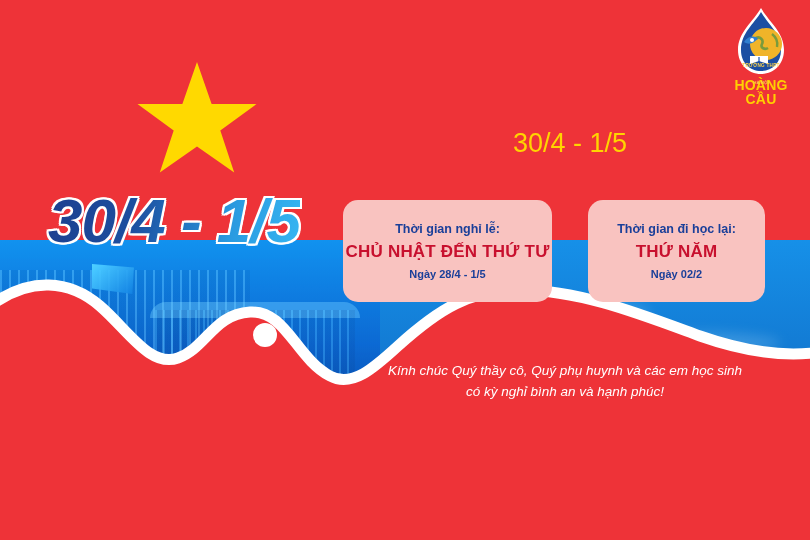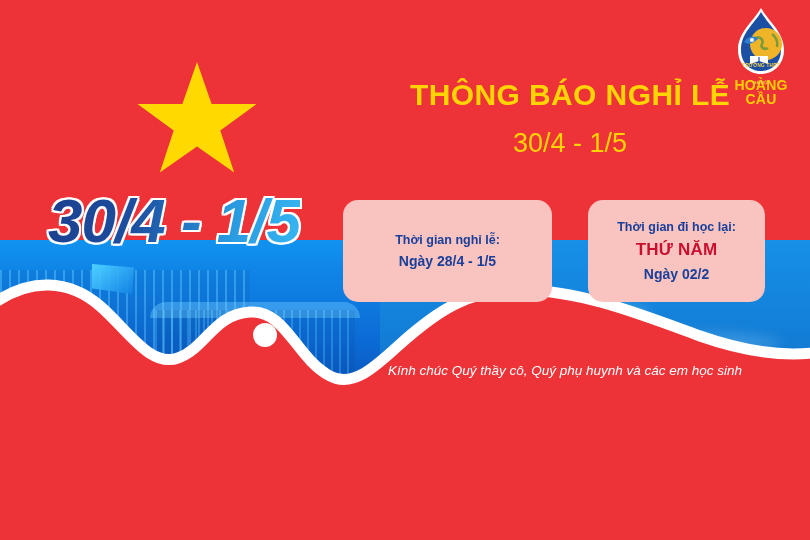--- a/index.html
+++ b/index.html
@@ -181,21 +181,21 @@
   .card {
     position:absolute; top:200px; height:102px;
     background:#f9c3c0; border-radius:15px;
     display:flex; flex-direction:column;
     align-items:center; justify-content:center; gap:6px;
   }
   #card-left  { left:343px; width:209px; }
   #card-right { left:588px; width:177px; }
   .card-title { font-size:12.5px; font-weight:bold; color:#1a3f99; }
   .card-main  { font-size:17px;   font-weight:bold; color:#c8102e; letter-spacing:.2px; }
-  .card-sub   { font-size:14px; font-weight:bold; color:#1a3f99; }
+  .card-sub   { font-size:11px; font-weight:bold; color:#1a3f99; }
 
   
   .greeting {
     position:absolute; left:345px; top:336px; width:440px;
     text-align:center; color:#ffffff; font-style:italic;
     font-size:13.5px; line-height:21px;margin-top:24px;
   }
 
   
   .logo { position:absolute; right:16px; top:6px; width:66px; height:84px; }
@@ -253,36 +253,37 @@
                C352,148 374,128 398,106 C440,68 470,50 520,50
                C580,50 640,74 700,96 C740,110 780,118 820,112" fill="none" stroke="#ffffff" stroke-width="11" stroke-linecap="round"></path>
       <circle cx="265" cy="95" r="12" fill="#ffffff"></circle>
     </svg>
   </div>
 
   <div class="star"></div>
 
   <div class="bigdate">30/4 - 1/5</div>
 
-  <div class="headline">THÔNG BÁO NGHỈ LỄ</div>
   <div class="subhead">30/4 - 1/5</div>
 
   <div class="card" id="card-left">
     <div class="card-title">Thời gian nghỉ lễ:</div>
+    <div class="card-main">CHỦ NHẬT ĐẾN THỨ TƯ</div>
     <div class="card-sub">Ngày 28/4 - 1/5</div>
   </div>
 
   <div class="card" id="card-right">
     <div class="card-title">Thời gian đi học lại:</div>
     <div class="card-main">THỨ NĂM</div>
     <div class="card-sub">Ngày 02/2</div>
   </div>
 
   <div class="greeting">
     <div>Kính chúc Quý thầy cô, Quý phụ huynh và các em học sinh</div>
+    <div>có kỳ nghỉ bình an và hạnh phúc!</div>
   </div>
 
   <div class="logo">
     <svg viewBox="0 0 66 84" width="66" height="84">
       <path d="M33 2 C41 16 56 26 56 44 C56 58 46 68 33 68
                C20 68 10 58 10 44 C10 26 25 16 33 2 Z" fill="#ffffff"></path>
       <path d="M33 6 C40 18 53 27 53 44 C53 57 44 65 33 65
                C22 65 13 57 13 44 C13 27 26 18 33 6 Z" fill="#1b4fa3"></path>
       <circle cx="38" cy="38" r="16" fill="#f0b429"></circle>
       <path d="M28 32 C32 30 36 34 34 38 C32 42 37 44 40 42" stroke="#7a9b3c" stroke-width="2.6" fill="none"></path>

